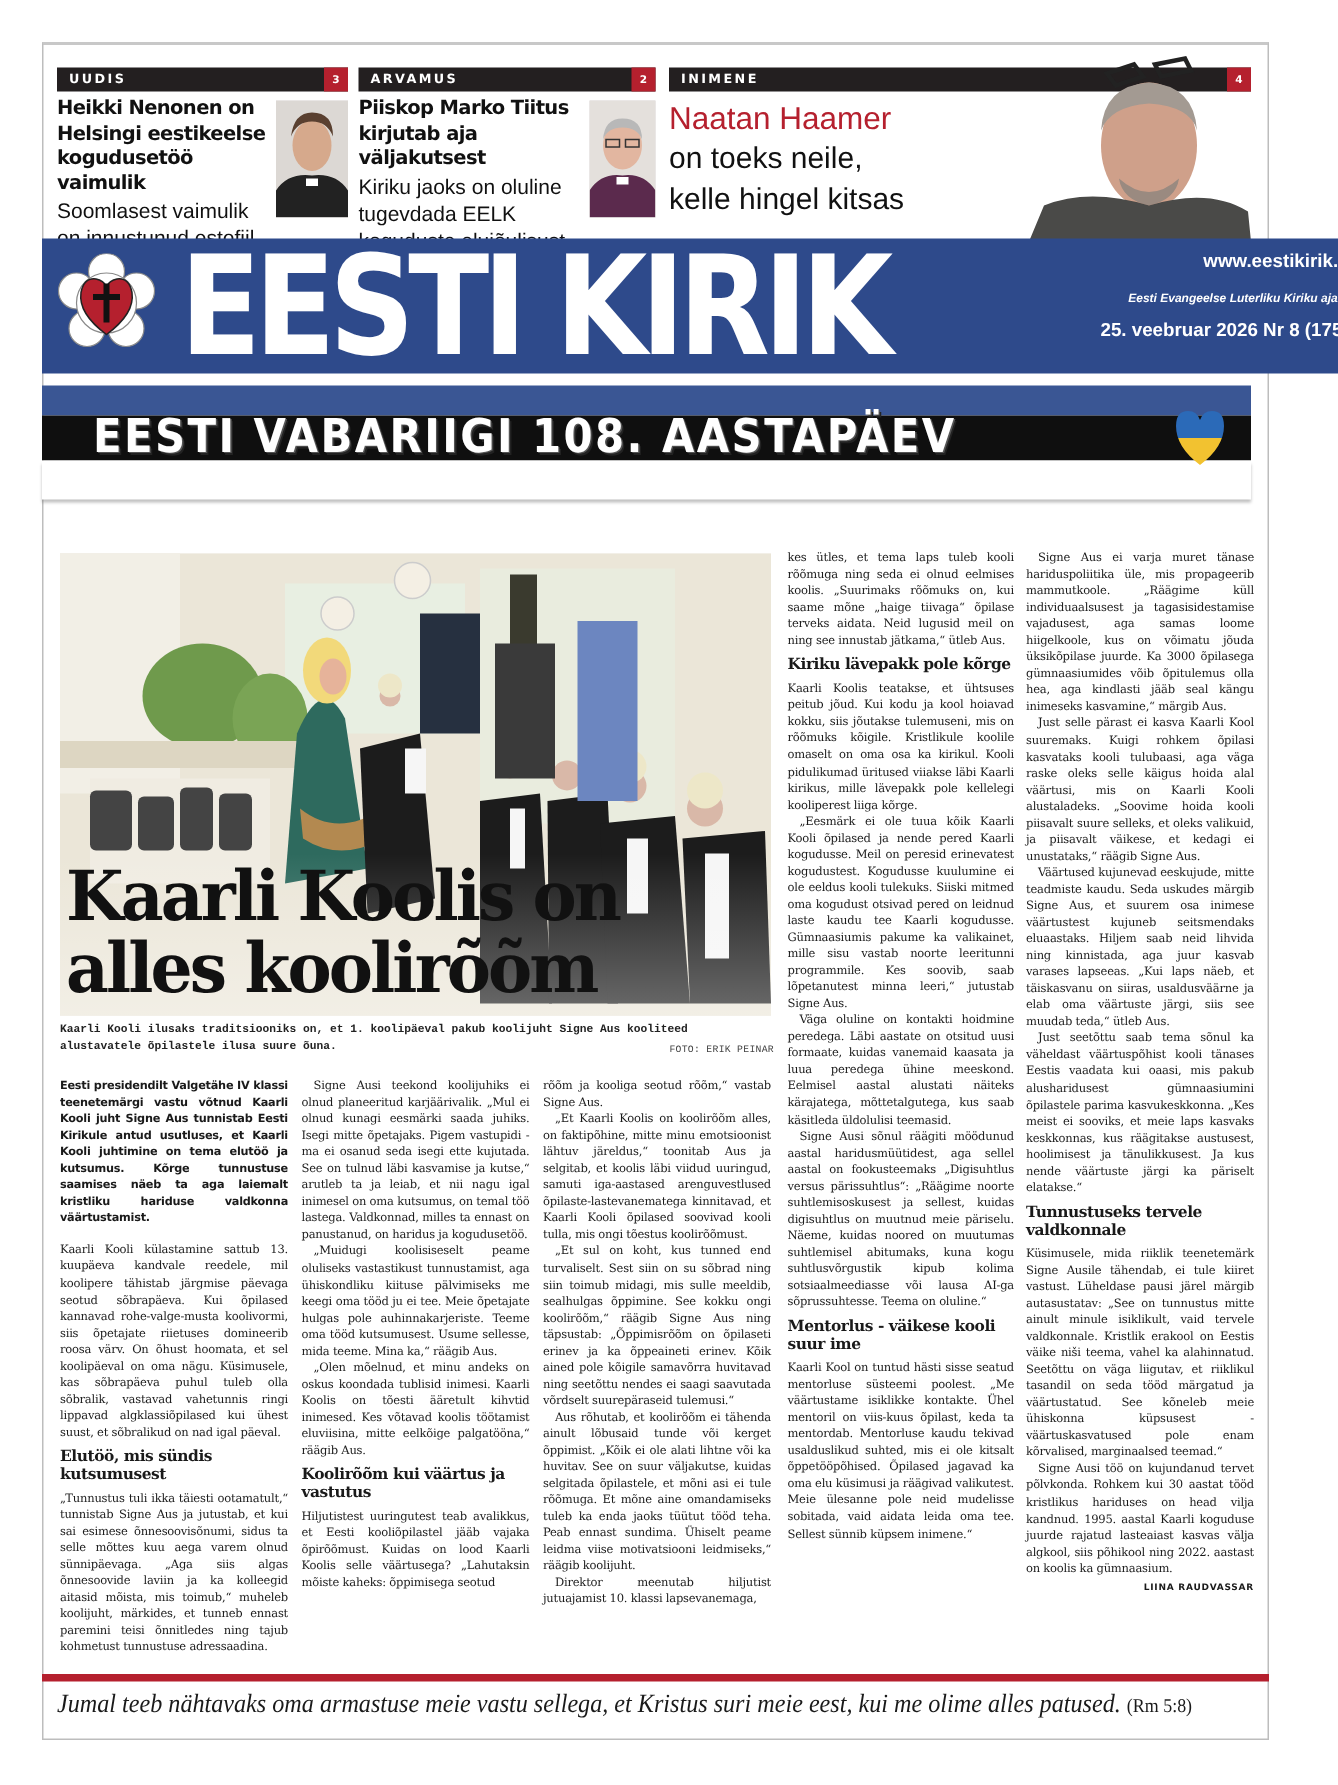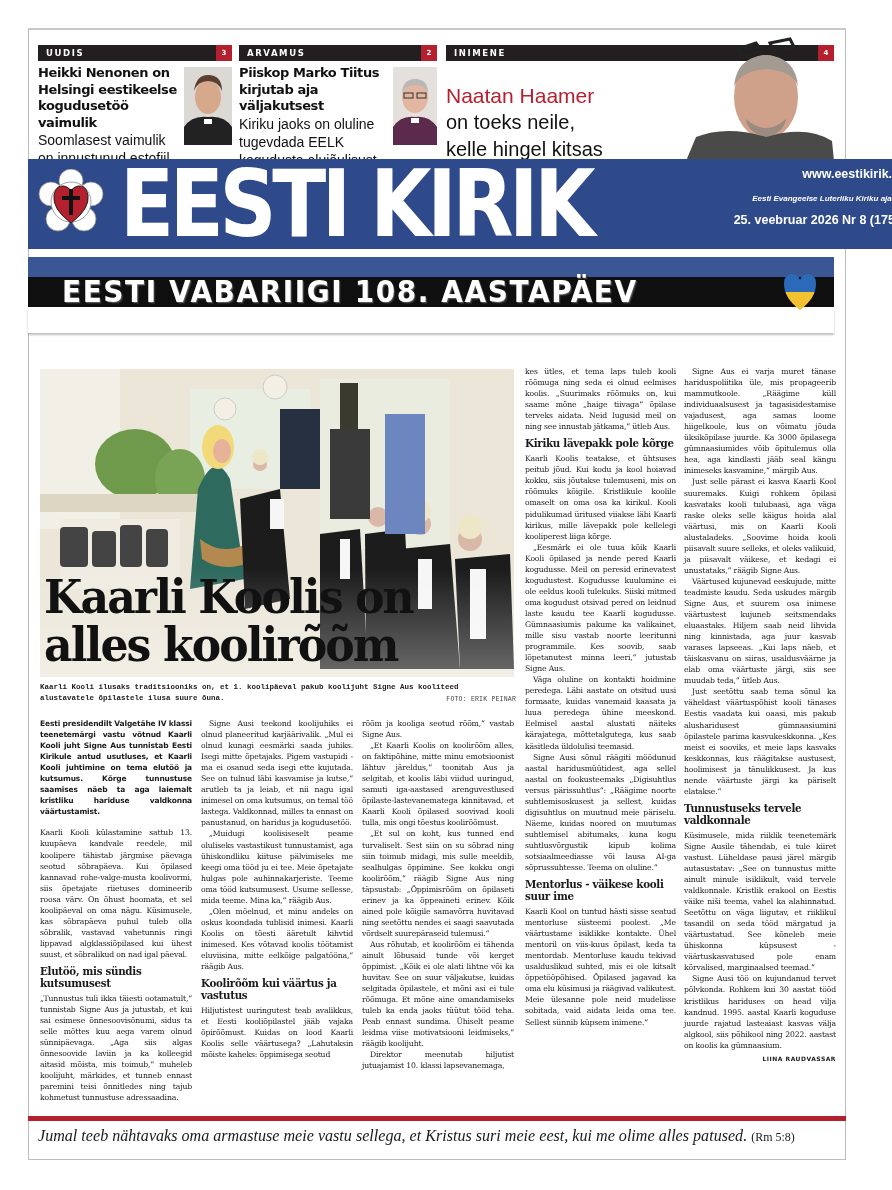--- a/index.html
+++ b/index.html
@@ -16,21 +16,21 @@
                 letter-spacing: 1.6px; line-height: 16px; padding-left: 8px; }
   .teaser-num { position: absolute; right: 0; top: 0; width: 16px; height: 16px; background: #b5202e;
                 text-align: center; letter-spacing: 0; font-size: 7px; color: #fff; }
   .teaser-head { font-family: "DejaVu Sans", sans-serif; font-weight: bold; font-size: 13px;
                  line-height: 16.5px; margin-top: 4px; color: #111; letter-spacing: -0.4px; }
   .teaser-sub { font-family: "Liberation Sans", sans-serif; font-size: 14px; line-height: 18px; color: #111; }
   .t1 { left: 38px; width: 194px; }
   .t2 { left: 239px; width: 198px; }
   .t3 { left: 446px; width: 388px; }
   .t-photo { position: absolute; right: 0; top: 22px; width: 48px; height: 78px; overflow: hidden; background: #d8d3cf; }
-  .t3-name { font-family: "Liberation Sans", sans-serif; font-size: 21px; line-height: 26px; color: #b5202e; margin-top: 22px; }
+  .t3-name { font-family: "Liberation Sans", sans-serif; font-size: 21px; line-height: 26px; color: #b5202e; margin-top: 6px; }
   .t3-sub { font-family: "Liberation Sans", sans-serif; font-size: 20px; line-height: 27px; color: #111; }
   .t3-photo { position: absolute; right: 0; top: -8px; width: 148px; height: 124px; overflow: hidden; }
 
   
   .masthead { position: absolute; left: 28px; top: 159px; width: 890px; height: 90px; background: #2e4a8b; }
   .logo { position: absolute; left: 10px; top: 10px; width: 66px; height: 66px; }
   .title { position: absolute; left: 92px; top: -6px; font-family: "DejaVu Sans", sans-serif; font-weight: bold;
            font-size: 92px; line-height: 104px; color: #fff; letter-spacing: -5px; transform: scaleX(0.86);
            transform-origin: left center; white-space: nowrap; }
   .mast-right { position: absolute; right: 12px; top: 8px; text-align: right; color: #fff;

